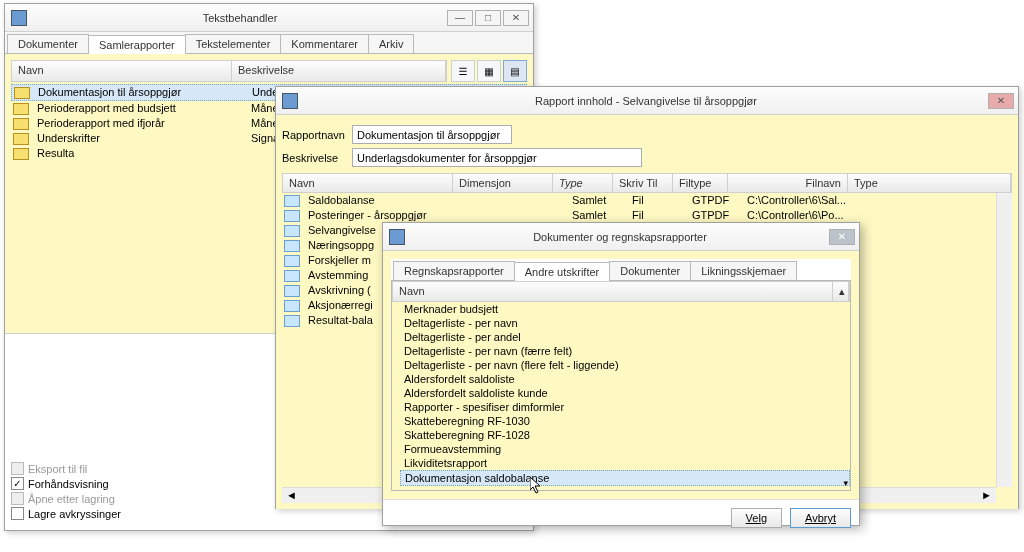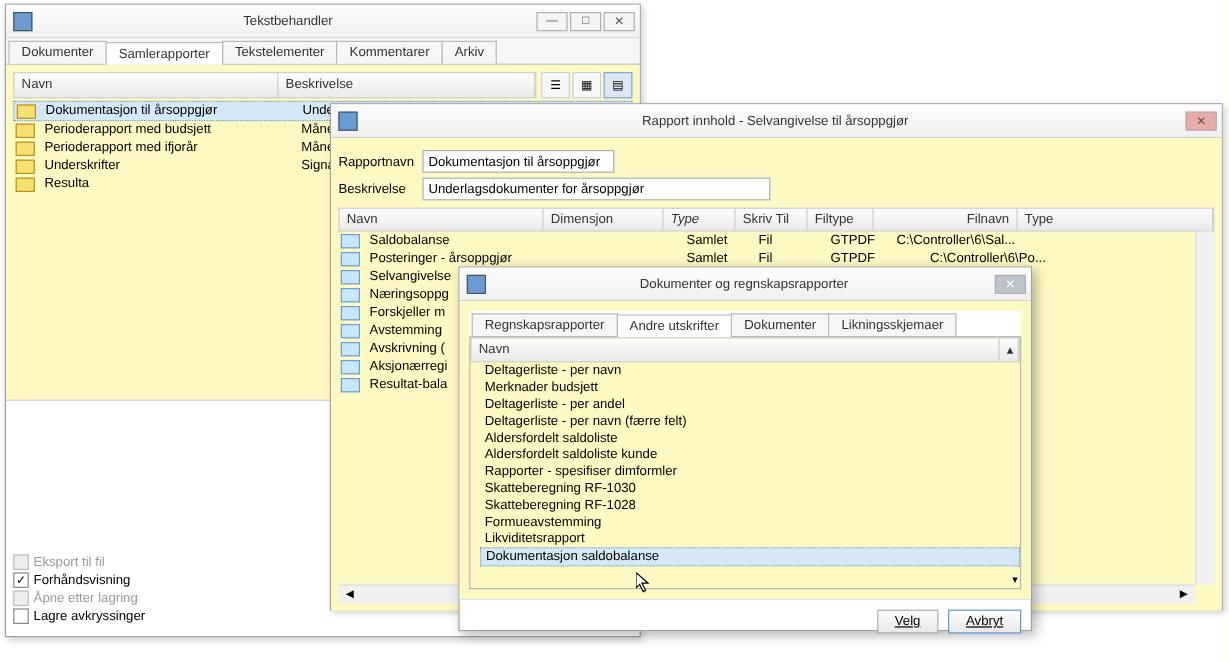--- a/index.html
+++ b/index.html
@@ -157,21 +157,21 @@
           <div class="cell" style="width:55px;">GTPDF</div>
           <div class="cell" style="width:120px;">C:\Controller\6\Sal...</div>
         </div>
       <div class="row">
           <div class="row-icon doc"></div>
           <div class="cell" style="width:164px;">Posteringer - årsoppgjør</div>
           <div class="cell" style="width:100px;"></div>
           <div class="cell" style="width:60px;">Samlet</div>
           <div class="cell" style="width:60px;">Fil</div>
           <div class="cell" style="width:55px;">GTPDF</div>
-          <div class="cell" style="width:120px;margin-left:28px;">C:\Controller\6\Po...</div>
+          <div class="cell" style="width:120px;">C:\Controller\6\Po...</div>
         </div>
       <div class="row">
           <div class="row-icon doc"></div>
           <div class="cell" style="width:80px;">Selvangivelse</div>
           <div class="cell" style="width:400px;"></div>
           <div class="cell">ntroller\6\Lik...</div>
         </div>
       <div class="row">
           <div class="row-icon doc"></div>
           <div class="cell" style="width:80px;">Næringsoppg</div>
@@ -232,30 +232,33 @@
       <div class="tab">Dokumenter</div>
       <div class="tab">Likningsskjemaer</div>
     </div>
     <div style="border:1px solid #b9b9b9; border-top:none; height:210px; position:relative;">
       <div class="grid-header">
           <div class="gh-cell" style="flex:1;">Navn</div>
           <div class="gh-cell" style="width:16px;text-align:center;">▴</div>
         </div>
       <div style="padding-left:8px;">
         <div class="row">
+            <div class="cell">Merknader budsjett</div>
+          </div>
+        <div class="row">
             <div class="cell">Deltagerliste - per navn</div>
           </div>
         <div class="row">
-            <div class="cell">Merknader budsjett</div>
-          </div>
-        <div class="row">
             <div class="cell">Deltagerliste - per andel</div>
           </div>
         <div class="row">
             <div class="cell">Deltagerliste - per navn (færre felt)</div>
+          </div>
+        <div class="row">
+            <div class="cell">Deltagerliste - per navn (flere felt - liggende)</div>
           </div>
         <div class="row">
             <div class="cell">Aldersfordelt saldoliste</div>
           </div>
         <div class="row">
             <div class="cell">Aldersfordelt saldoliste kunde</div>
           </div>
         <div class="row">
             <div class="cell">Rapporter - spesifiser dimformler</div>
           </div>

